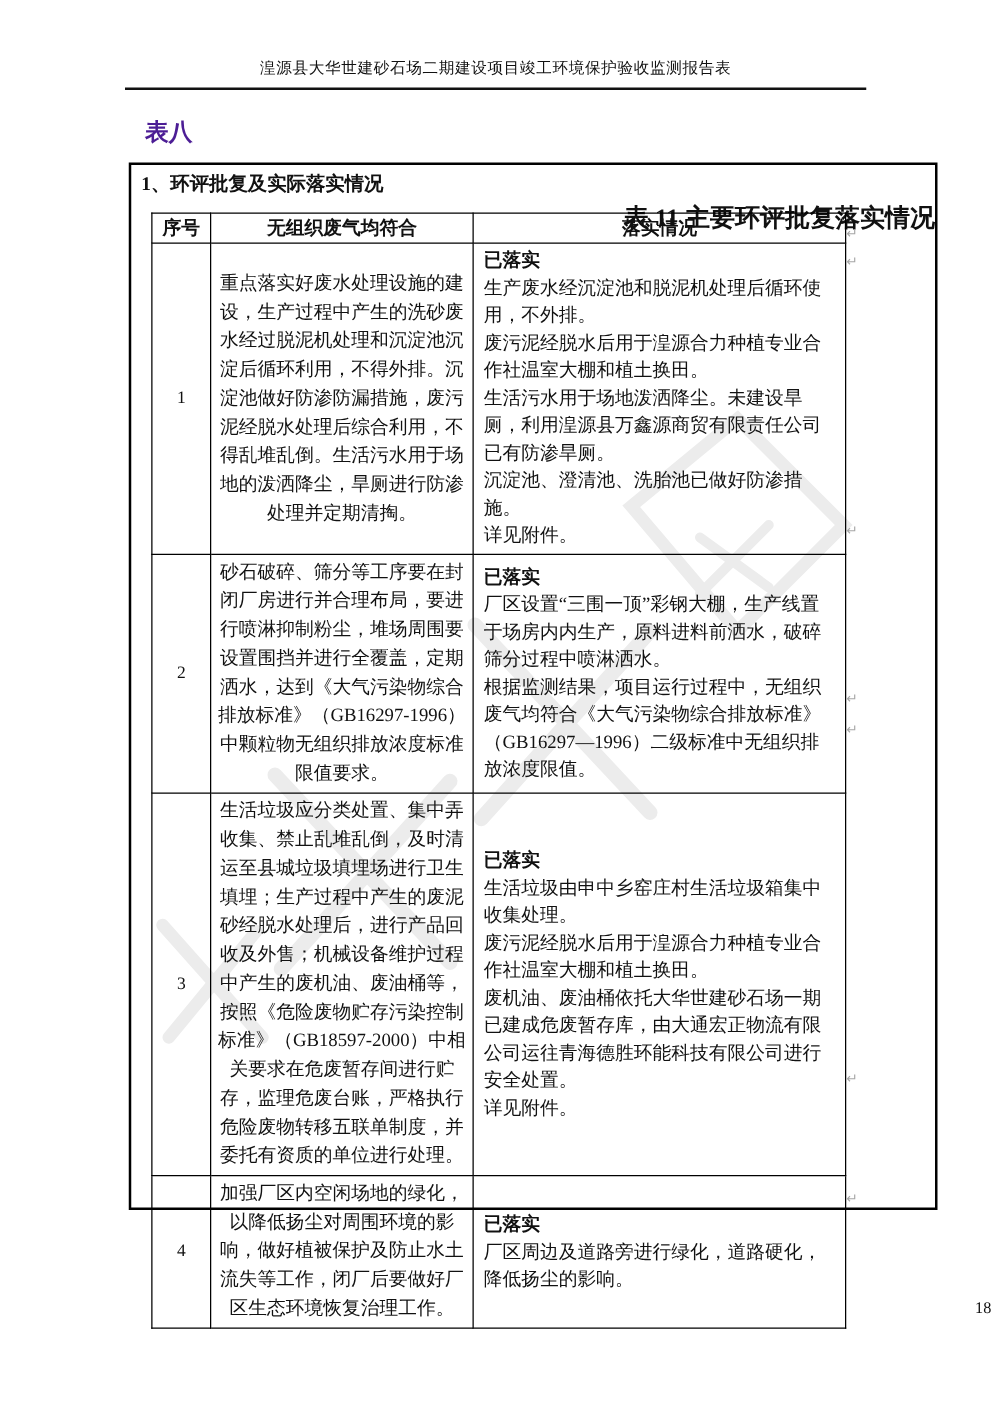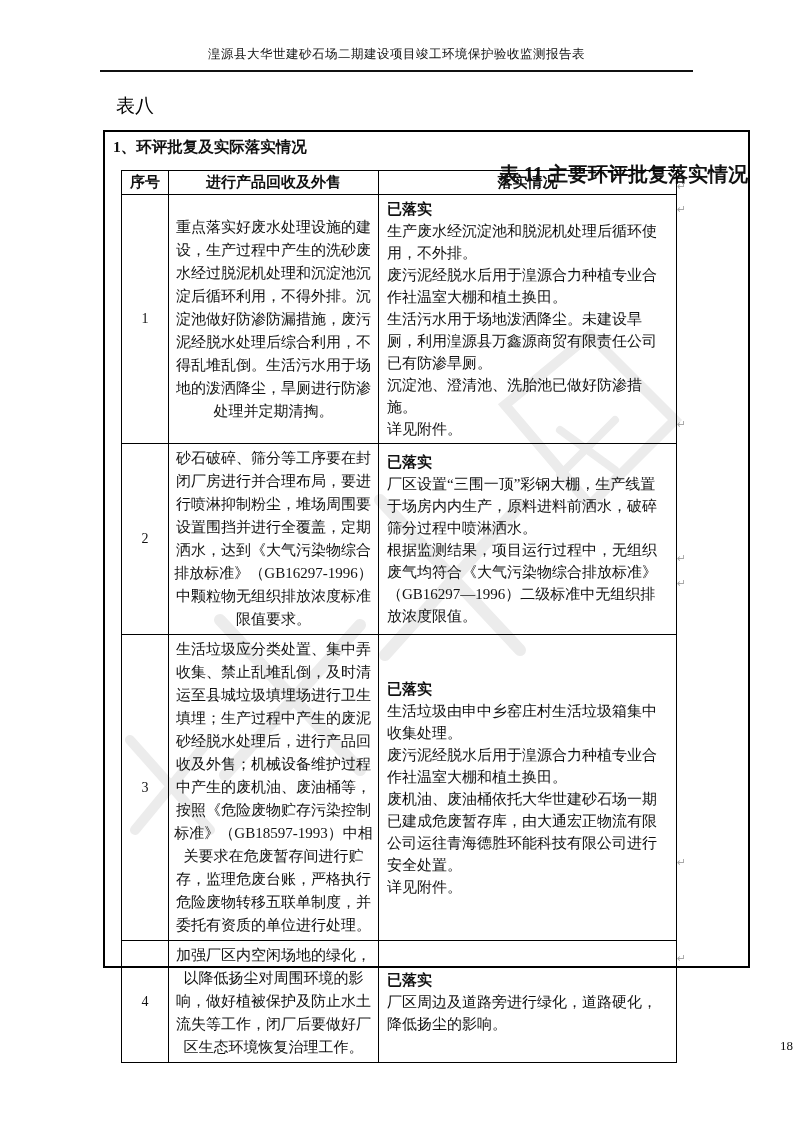--- a/index.html
+++ b/index.html
@@ -25,21 +25,22 @@
   .header-rule {
     position: absolute;
     top: 70px; left: 100px;
     width: 593px; height: 2px;
     background: #111;
   }
   .table-label {
     position: absolute;
     top: 93px; left: 116px;
     font-size: 19px;
-    color: #000000;
+    color: #4c1d95;
+    font-weight: bold;
   }
   .watermark {
     position: absolute;
     top: 0; left: 0;
     pointer-events: none;
   }
   .outer-box {
     position: absolute;
     top: 130px; left: 103px;
     width: 647px; height: 838px;
@@ -136,21 +137,21 @@
 
   <table class="main-table">
     <colgroup>
       <col style="width:47px">
       <col style="width:210px">
       <col style="width:298px">
     </colgroup>
     <thead>
       <tr>
         <th>序号</th>
-        <th>进行产品回收及外售</th>
+        <th>无组织废气均符合</th>
         <th>落实情况</th>
       </tr>
     </thead>
     <tbody>
       <tr style="height:220px">
         <td class="cell-no">1</td>
         <td class="cell-req">重点落实好废水处理设施的建设，生产过程中产生的洗砂废水经过脱泥机处理和沉淀池沉淀后循环利用，不得外排。沉淀池做好防渗防漏措施，废污泥经脱水处理后综合利用，不得乱堆乱倒。生活污水用于场地的泼洒降尘，旱厕进行防渗处理并定期清掏。</td>
         <td class="cell-impl">
           <div class="status-title">已落实</div>
           <div class="status-text">生产废水经沉淀池和脱泥机处理后循环使用，不外排。
@@ -164,21 +165,21 @@
         <td class="cell-no">2</td>
         <td class="cell-req">砂石破碎、筛分等工序要在封闭厂房进行并合理布局，要进行喷淋抑制粉尘，堆场周围要设置围挡并进行全覆盖，定期洒水，达到《大气污染物综合排放标准》（GB16297-1996）中颗粒物无组织排放浓度标准限值要求。</td>
         <td class="cell-impl">
           <div class="status-title">已落实</div>
           <div class="status-text">厂区设置“三围一顶”彩钢大棚，生产线置于场房内内生产，原料进料前洒水，破碎筛分过程中喷淋洒水。
 根据监测结果，项目运行过程中，无组织废气均符合《大气污染物综合排放标准》（GB16297—1996）二级标准中无组织排放浓度限值。</div>
         </td>
       </tr>
       <tr style="height:285px">
         <td class="cell-no">3</td>
-        <td class="cell-req">生活垃圾应分类处置、集中弄收集、禁止乱堆乱倒，及时清运至县城垃圾填埋场进行卫生填埋；生产过程中产生的废泥砂经脱水处理后，进行产品回收及外售；机械设备维护过程中产生的废机油、废油桶等，按照《危险废物贮存污染控制标准》（GB18597-1993）中相关要求在危废暂存间进行贮存，监理危废台账，严格执行危险废物转移五联单制度，并委托有资质的单位进行处理。</td>
+        <td class="cell-req">生活垃圾应分类处置、集中弄收集、禁止乱堆乱倒，及时清运至县城垃圾填埋场进行卫生填埋；生产过程中产生的废泥砂经脱水处理后，进行产品回收及外售；机械设备维护过程中产生的废机油、废油桶等，按照《危险废物贮存污染控制标准》（GB18597-2000）中相关要求在危废暂存间进行贮存，监理危废台账，严格执行危险废物转移五联单制度，并委托有资质的单位进行处理。</td>
         <td class="cell-impl">
           <div class="status-title">已落实</div>
           <div class="status-text">生活垃圾由申中乡窑庄村生活垃圾箱集中收集处理。
 废污泥经脱水后用于湟源合力种植专业合作社温室大棚和植土换田。
 废机油、废油桶依托大华世建砂石场一期已建成危废暂存库，由大通宏正物流有限公司运往青海德胜环能科技有限公司进行安全处置。
 详见附件。</div>
         </td>
       </tr>
       <tr style="height:106px">
         <td class="cell-no">4</td>

